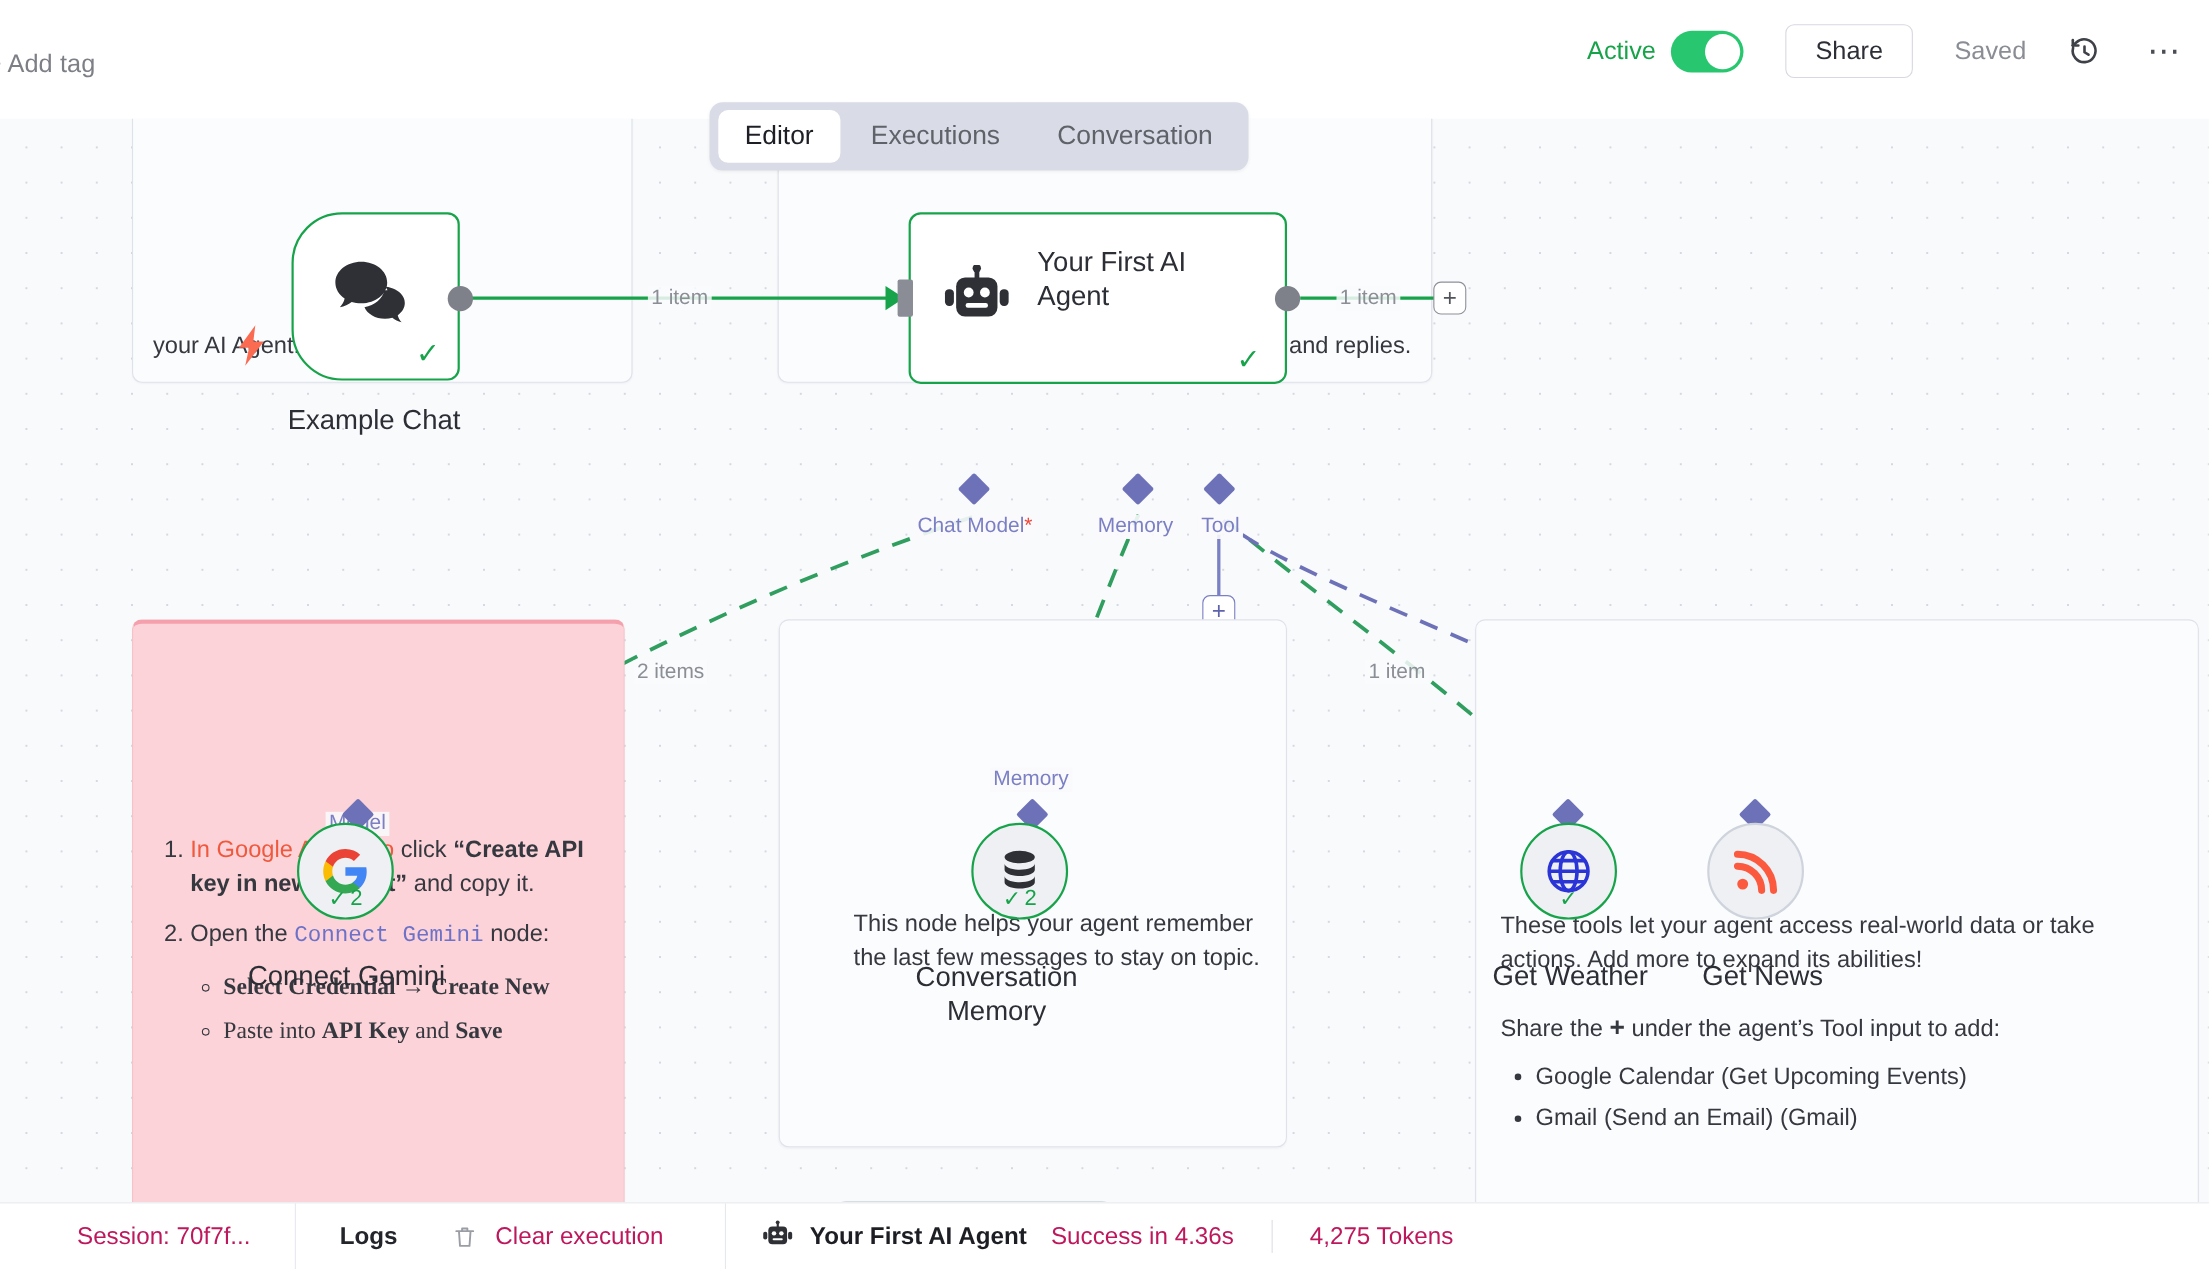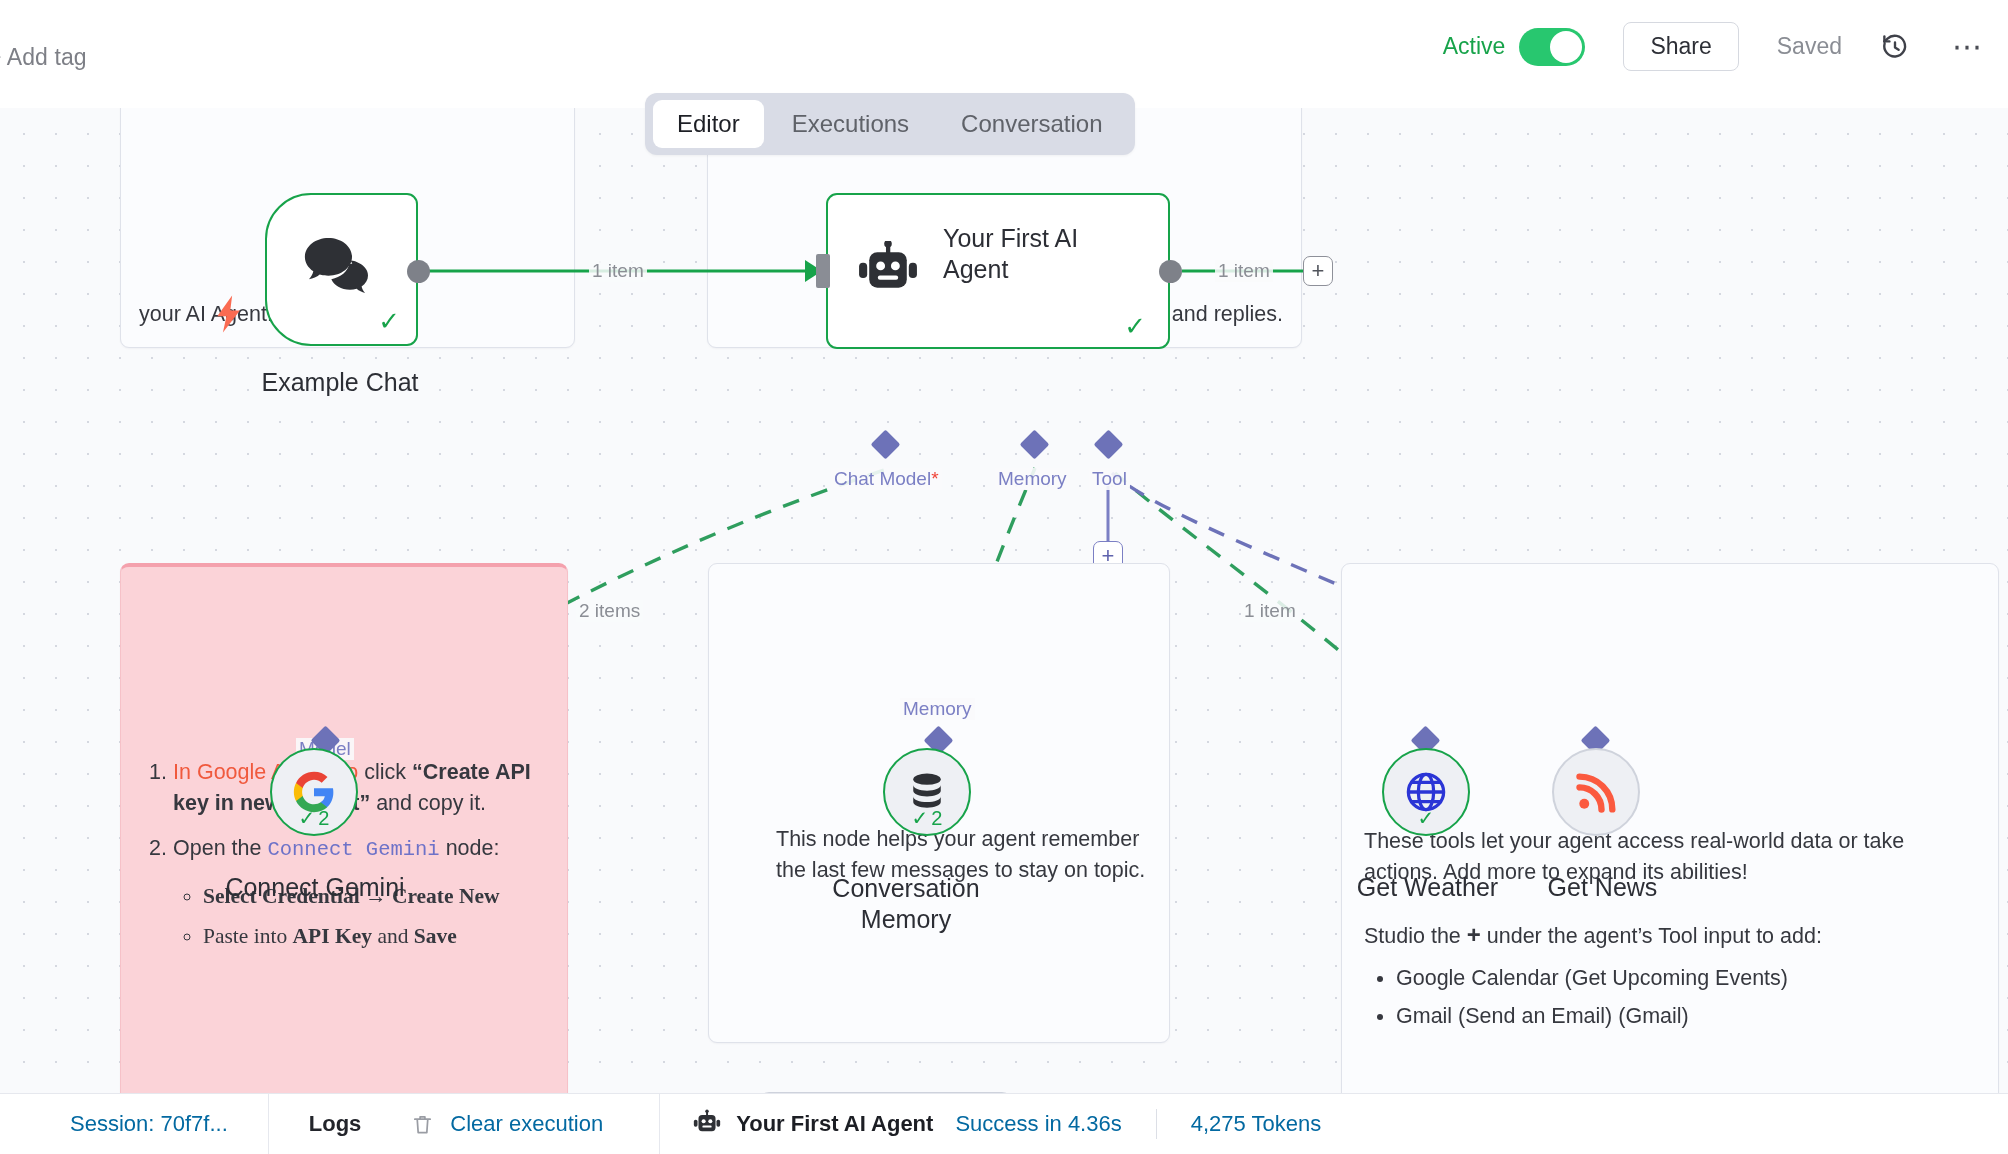--- a/index.html
+++ b/index.html
@@ -169,21 +169,21 @@
   #footer {
     position: absolute; left: 0; top: 1093px; width: 2008px; height: 61px;
     background: #ffffff; border-top: 1px solid #e6e8ee;
     display: flex; align-items: center;
   }
   .foot-seg {
     display: flex; align-items: center; height: 100%; padding: 0 28px;
     font-size: 22px; white-space: nowrap;
   }
   .divider { width: 1px; height: 61px; background: #e6e8ee; }
-  .foot-mut { color: #0369a1; }
+  .foot-mut { color: #be185d; }
   .foot-dark { color: #23252b; }
   .foot-bold { color: #1c1e24; font-weight: 700; }
   .vbar { width: 1px; height: 30px; background: #dcdfe6; margin: 0 20px; }
 
   .ol { margin: 0; padding-left: 30px; }
   .ol > li { margin-bottom: 14px; }
   .ul2 { margin: 16px 0 0 0; padding-left: 30px; list-style-type: circle; font-family: Liberation Serif, serif; }
   .ul2 > li { margin-bottom: 9px; }
   .ul-disc { margin: 10px 0 0 0; padding-left: 32px; }
   .ul-disc > li { margin-bottom: 7px; }
@@ -354,21 +354,21 @@
       <span>✓</span>
       <span>2</span>
     </div>
   </div>
   <div class="node-title" style="left:800px; top:765px; width:212px; line-height:1.22;">Conversation Memory</div>
 
   <div class="sticky" style="left:1317px; top:455px; width:658px; height:575px;margin-left:24px;">
     <div class="sticky-text" style="position:absolute; left:22px; top:262px; right:22px;">
       <div>These tools let your agent access real-world data or take actions. Add more to expand its abilities!</div>
       <div style="margin-top:30px;">
-        <span>Studio the </span><span class="b" style="font-size:24px;">+</span><span> under the agent’s Tool input to add:</span>
+        <span>Share the </span><span class="b" style="font-size:24px;">+</span><span> under the agent’s Tool input to add:</span>
       </div>
       <ul class="ul-disc">
         <li>Google Calendar (Get Upcoming Events)</li>
         <li>Gmail (Send an Email) (Gmail)</li>
       </ul>
     </div>
   </div>
 
   <div class="diamond" style="left:1415px; top:622px;"></div>
   <div class="sub-circle" style="left:1382px; top:640px;">

